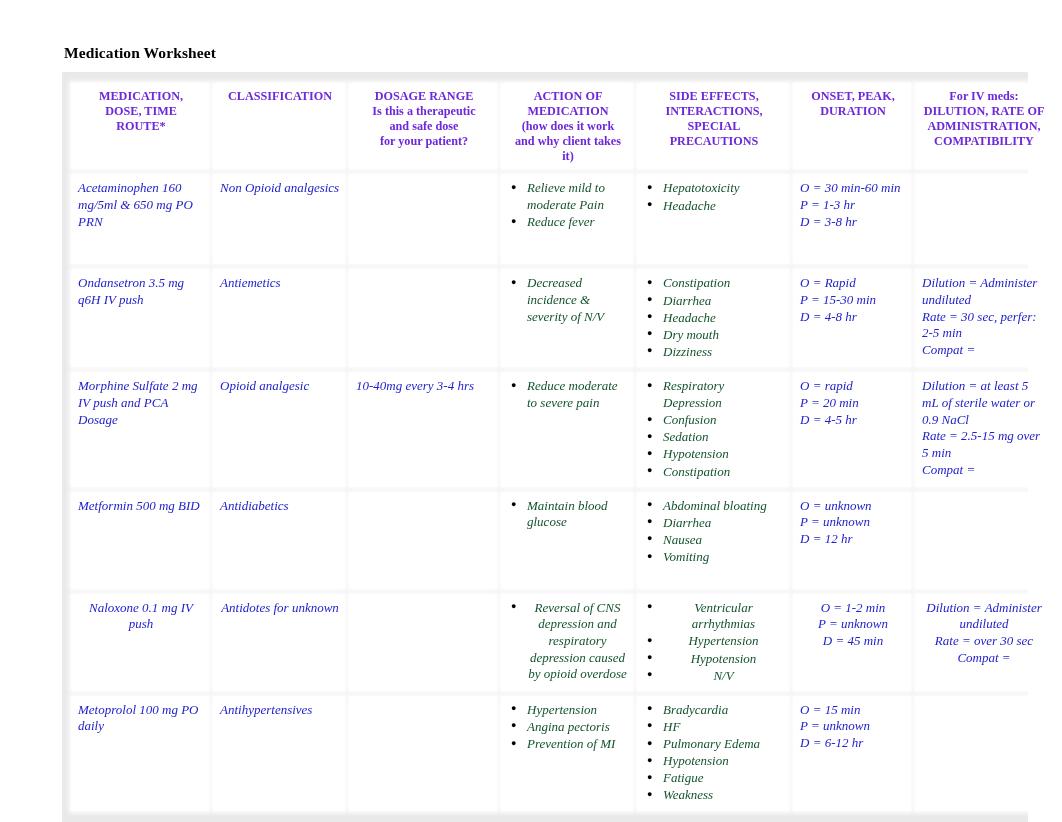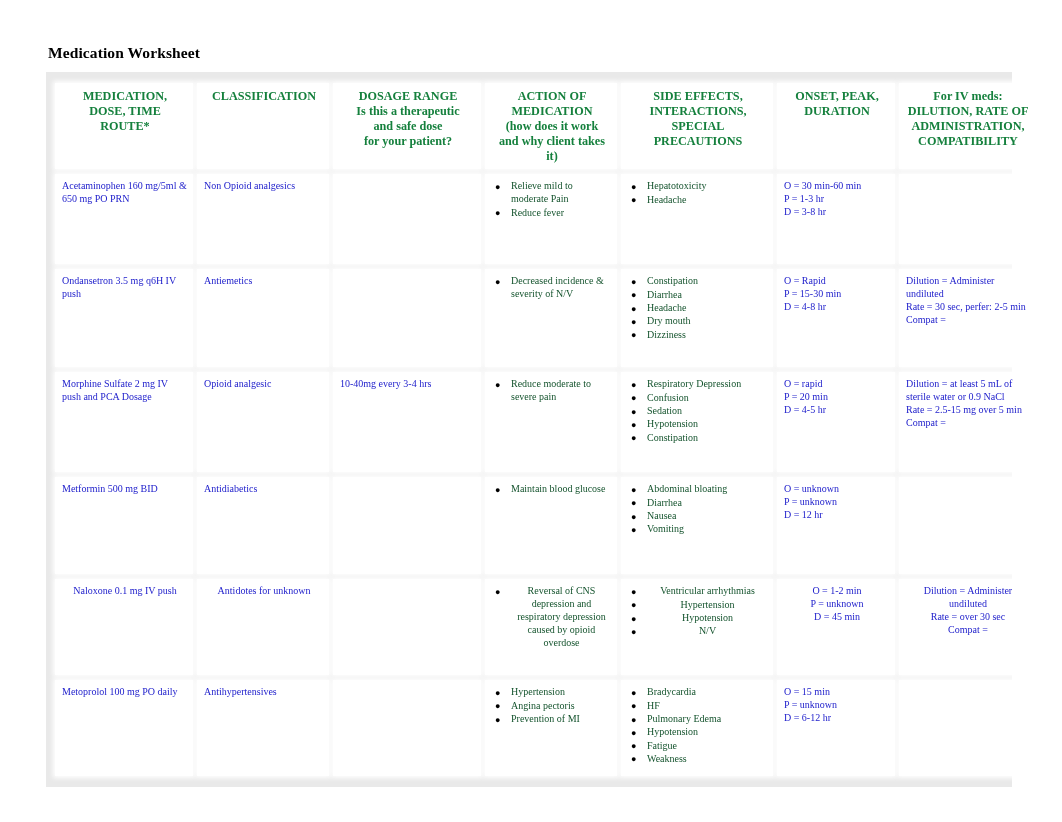--- a/index.html
+++ b/index.html
@@ -12,21 +12,21 @@
     height: 822px;
     font-family: "Liberation Serif", "DejaVu Serif", serif;
     overflow: hidden;
   }
 
   .page {
     position: relative;
     width: 1062px;
     height: 822px;
     box-sizing: border-box;
-    padding: 44px 0 0 46px;
+    padding: 44px 0 0 62px;
   }
 
   .doc-title {
     font-family: "Liberation Serif", "DejaVu Serif", serif;
     font-size: 15.5px;
     font-weight: bold;
     color: #000000;
     letter-spacing: 0.1px;
     margin: 0 0 11px 2px;
     line-height: 1.1;
@@ -65,39 +65,40 @@
   col.c-dose  { width: 148px; }
   col.c-act   { width: 132px; }
   col.c-side  { width: 152px; }
   col.c-onset { width: 118px; }
   col.c-iv    { width: 136px; }
 
   thead th {
     text-align: center;
     font-weight: bold;
     font-size: 12.2px;
-    color: #15803d;
+    color: #6d28d9;
     line-height: 1.22;
     height: 86px;
     vertical-align: middle;
     padding: 4px 3px;
   }
   thead th .sub {
     font-size: 12.2px;
     font-weight: bold;
     display: block;
   }
   thead th.iv-head {
     font-size: 11.6px;
   }
 
   tbody td {
-    font-size: 10px;
+    font-size: 13px;
     color: #2222cc;
     line-height: 1.28;
+    font-style: italic;
   }
 
   tbody tr.r-acetaminophen td { height: 90px; }
   tbody tr.r-ondansetron  td { height: 98px; }
   tbody tr.r-morphine     td { height: 100px; }
   tbody tr.r-metformin    td { height: 97px; margin-top: 11px; }
   tbody tr.r-naloxone     td { height: 96px; text-align: center; }
   tbody tr.r-metoprolol   td { height: 96px; margin-top: 48px; }
 
   .cell-text {

